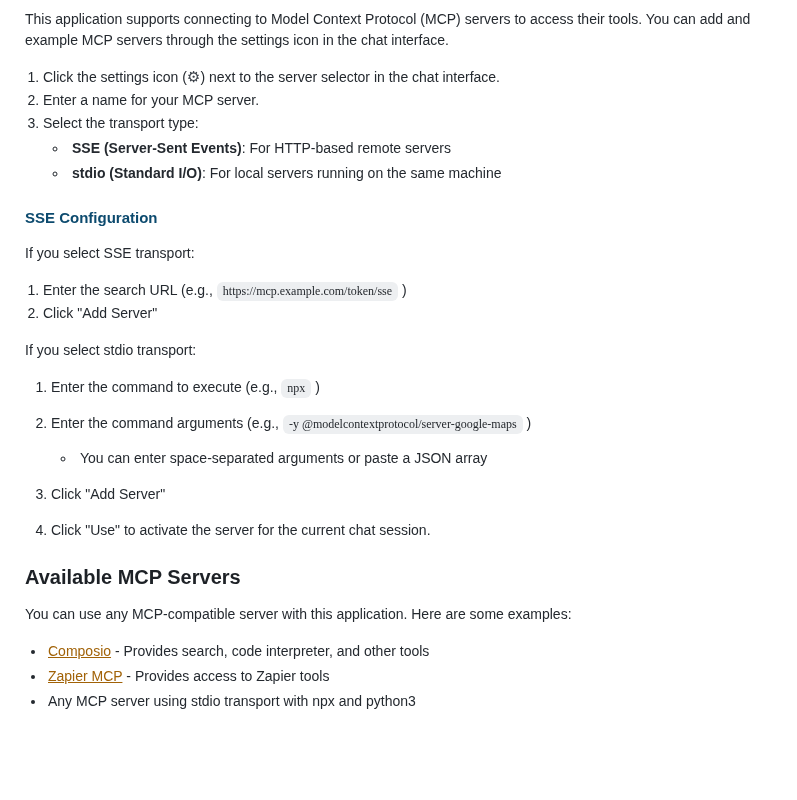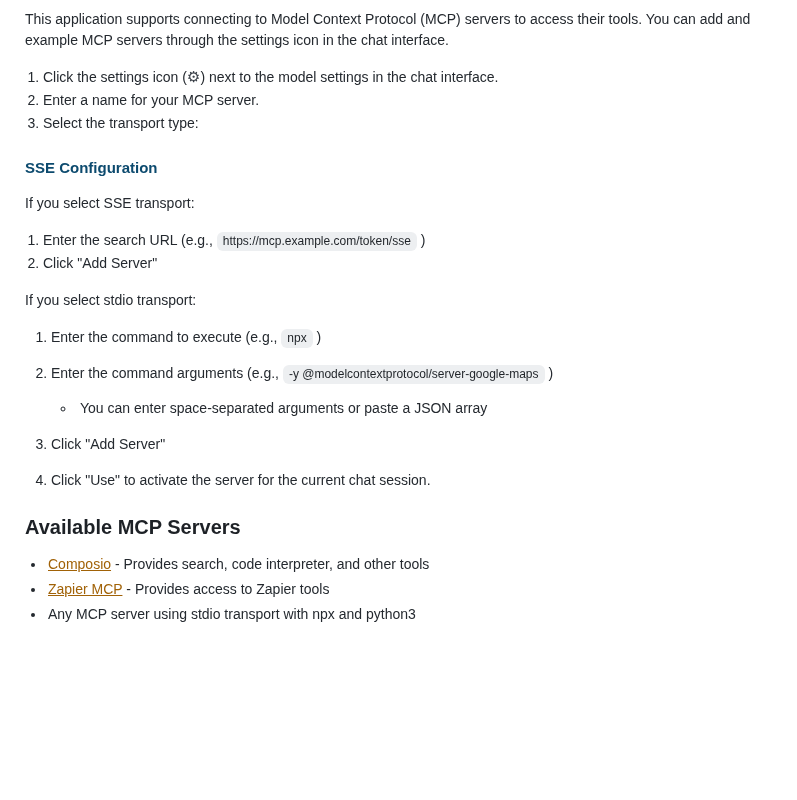--- a/index.html
+++ b/index.html
@@ -37,21 +37,21 @@
     list-style: circle;
     margin: 0;
     padding-left: 25px;
   }
   ul.sub > li { margin: 4px 0 0 0; padding-left: 4px; }
   ul.sub.spaced { margin-top: 14px; }
   ul.disc { list-style: disc; margin: 0 0 16px 0; padding-left: 21px; }
   ul.disc > li { margin: 2px 0 4px 0; padding-left: 2px; }
   b { font-weight: 700; }
   code {
-    font-family: Liberation Sans, sans-serif;
+    font-family: Liberation Serif, serif;
     font-size: 12px;
     background: #edeff1;
     color: #1f2328;
     padding: 2px 6px 3px 6px;
     border-radius: 6px;
     white-space: nowrap;
   }
   a.doc-link {
     color: #a16207;
     text-decoration: underline;
@@ -65,23 +65,27 @@
 </style>
 </head>
 <body>
 
 <div class="page">
 
   <p>This application supports connecting to Model Context Protocol (MCP) servers to access their tools. You can add and example MCP servers through the settings icon in the chat interface.</p>
 
 
   <ol>
-    <li><span>Click the settings icon (</span><span class="gear">⚙</span><span>) next to the model settings in the chat interface.</span></li>
+    <li><span>Click the settings icon (</span><span class="gear">⚙</span><span>) next to the server selector in the chat interface.</span></li>
     <li>Enter a name for your MCP server.</li>
     <li><span>Select the transport type:</span>
+      <ul class="sub">
+        <li><b>SSE (Server-Sent Events)</b><span>: For HTTP-based remote servers</span></li>
+        <li><b>stdio (Standard I/O)</b><span>: For local servers running on the same machine</span></li>
+      </ul>
     </li>
   </ol>
 
   <h4>SSE Configuration</h4>
 
   <p>If you select SSE transport:</p>
 
   <ol>
     <li><span>Enter the search URL (e.g., </span><code>https://mcp.example.com/token/sse</code><span> )</span></li>
     <li>Click "Add Server"</li>
@@ -96,20 +100,21 @@
       <ul class="sub spaced">
         <li>You can enter space-separated arguments or paste a JSON array</li>
       </ul>
     </li>
     <li>Click "Add Server"</li>
     <li>Click "Use" to activate the server for the current chat session.</li>
   </ol>
 
   <h2>Available MCP Servers</h2>
 
+  <p>You can use any MCP-compatible server with this application. Here are some examples:</p>
 
   <ul class="disc">
     <li><a class="doc-link">Composio</a><span> - Provides search, code interpreter, and other tools</span></li>
     <li><a class="doc-link">Zapier MCP</a><span> - Provides access to Zapier tools</span></li>
     <li>Any MCP server using stdio transport with npx and python3</li>
   </ul>
 
 </div>
 
 </body></html>

